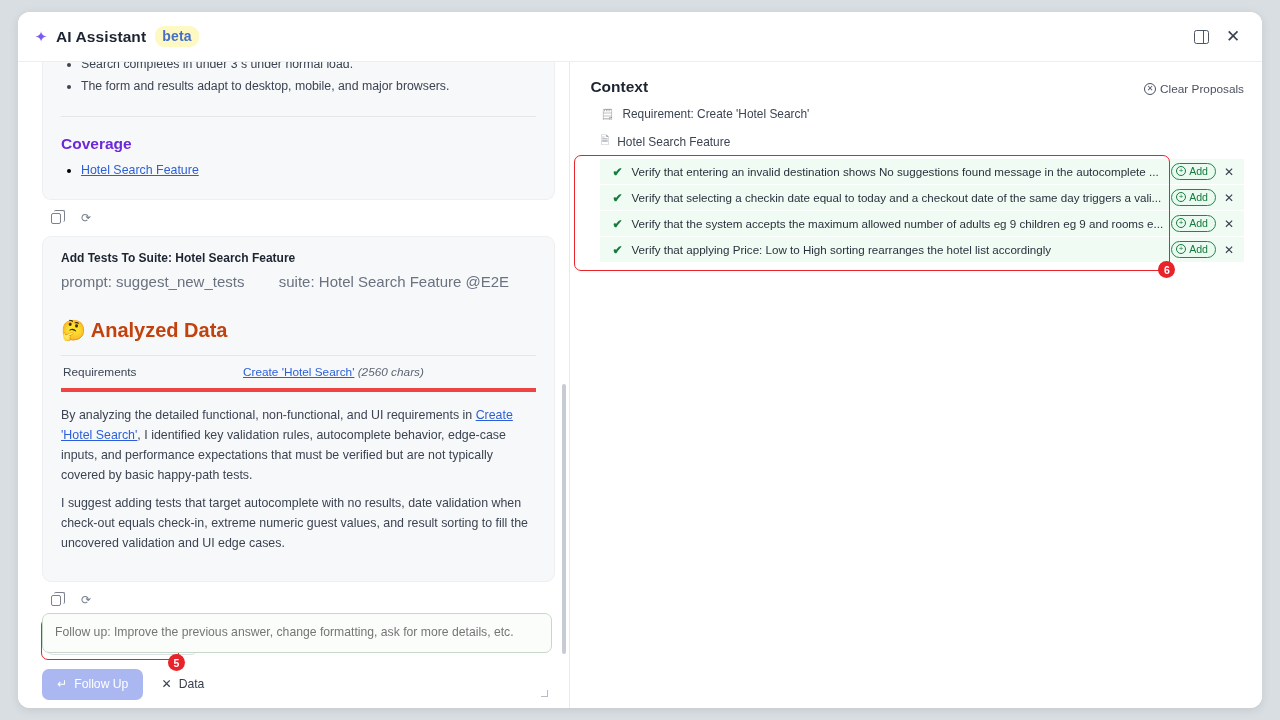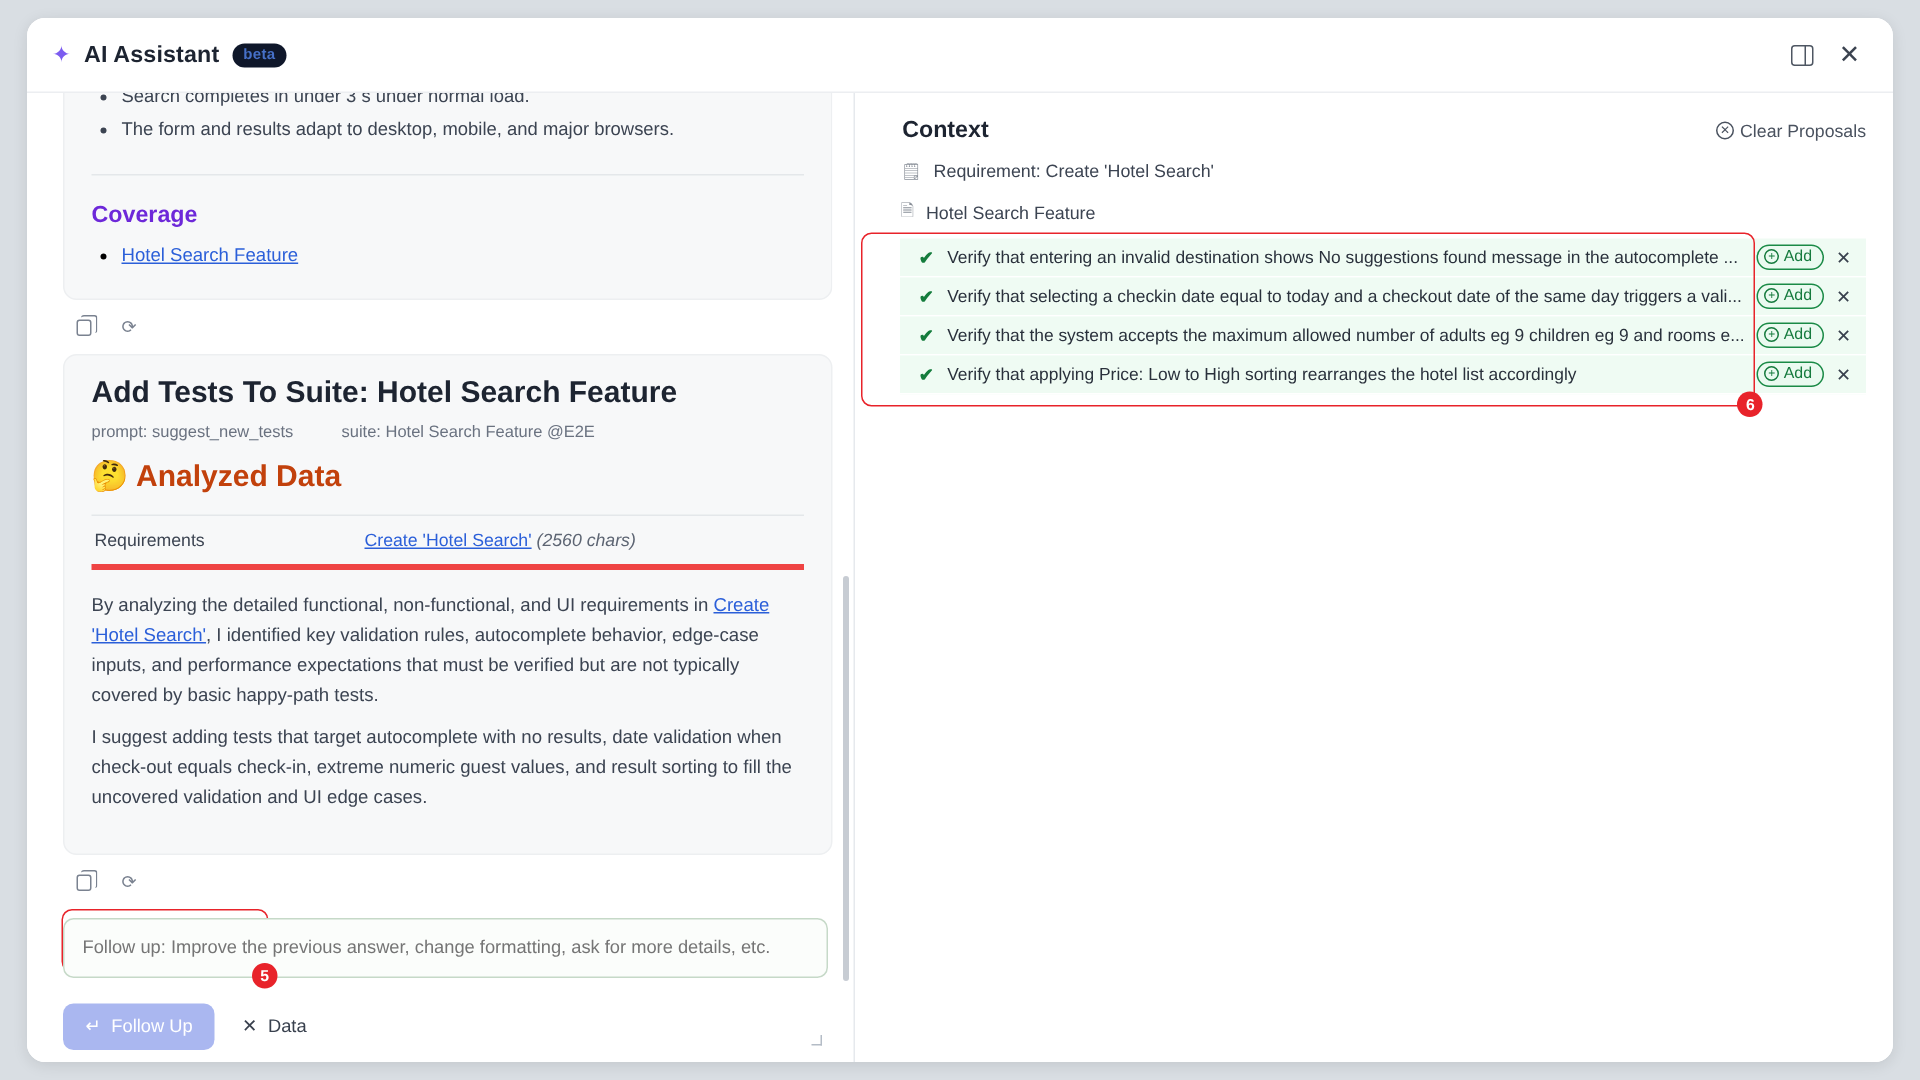--- a/index.html
+++ b/index.html
@@ -38,23 +38,23 @@
     margin-right: 6px;
   }
   .app-title {
     font-size: 15.5px;
     font-weight: bold;
     color: #1d2431;
     letter-spacing: .1px;
   }
   .beta-badge {
     margin-left: 9px;
-    background: #0f172a;
+    background: #fef9c3;
     color: #4670c8;
-    font-size: 10px;
+    font-size: 14px;
     border-radius: 9px;
     padding: 2px 7px 3px;
     font-weight: bold;
     letter-spacing: .2px;
   }
   .header-spacer { flex: 1; }
   .hdr-btn {
     width: 26px; height: 26px;
     display: flex; align-items: center; justify-content: center;
     color: #4e5662;
@@ -172,29 +172,29 @@
     content: "";
     position: absolute;
     left: 2.4px; top: -3.4px;
     width: 9.6px; height: 10.6px;
     border: 1.4px solid #7a8290;
     border-bottom: none; border-left: none;
     border-radius: 2px;
   }
   
   .card2-title {
-    font-size: 20px;
+    font-size: 12px;
     font-weight: bold;
     color: #1d2431;
     margin: 0 0 8px;
   }
   .meta-line {
-    font-size: 11px;
+    font-size: 15px;
     color: #6a7280;
-    margin-bottom: 11px;
+    margin-bottom: 28px;
   }
   .meta-line .gap { display: inline-block; width: 26px; }
   .analyzed {
     font-size: 20px;
     font-weight: bold;
     color: #c2410c;
     margin: 0 0 13px;
   }
   .req-table {
     border-top: 1px solid #e4e7ea;
@@ -299,22 +299,21 @@
   }
   
   .right-pane {
     flex: 1;
     background: #fff;
     position: relative;
     padding: 16px 18px 0 20px;
   }
   .ctx-head {
     display: flex;
-    align-items: center;
-    margin-left: 11px;
+    align-items: flex-end;
   }
   .ctx-title {
     font-size: 15.5px;
     font-weight: bold;
     color: #1d2431;
   }
   .clear-btn {
     margin-left: auto;
     font-size: 11.8px;
     color: #4a525f;

